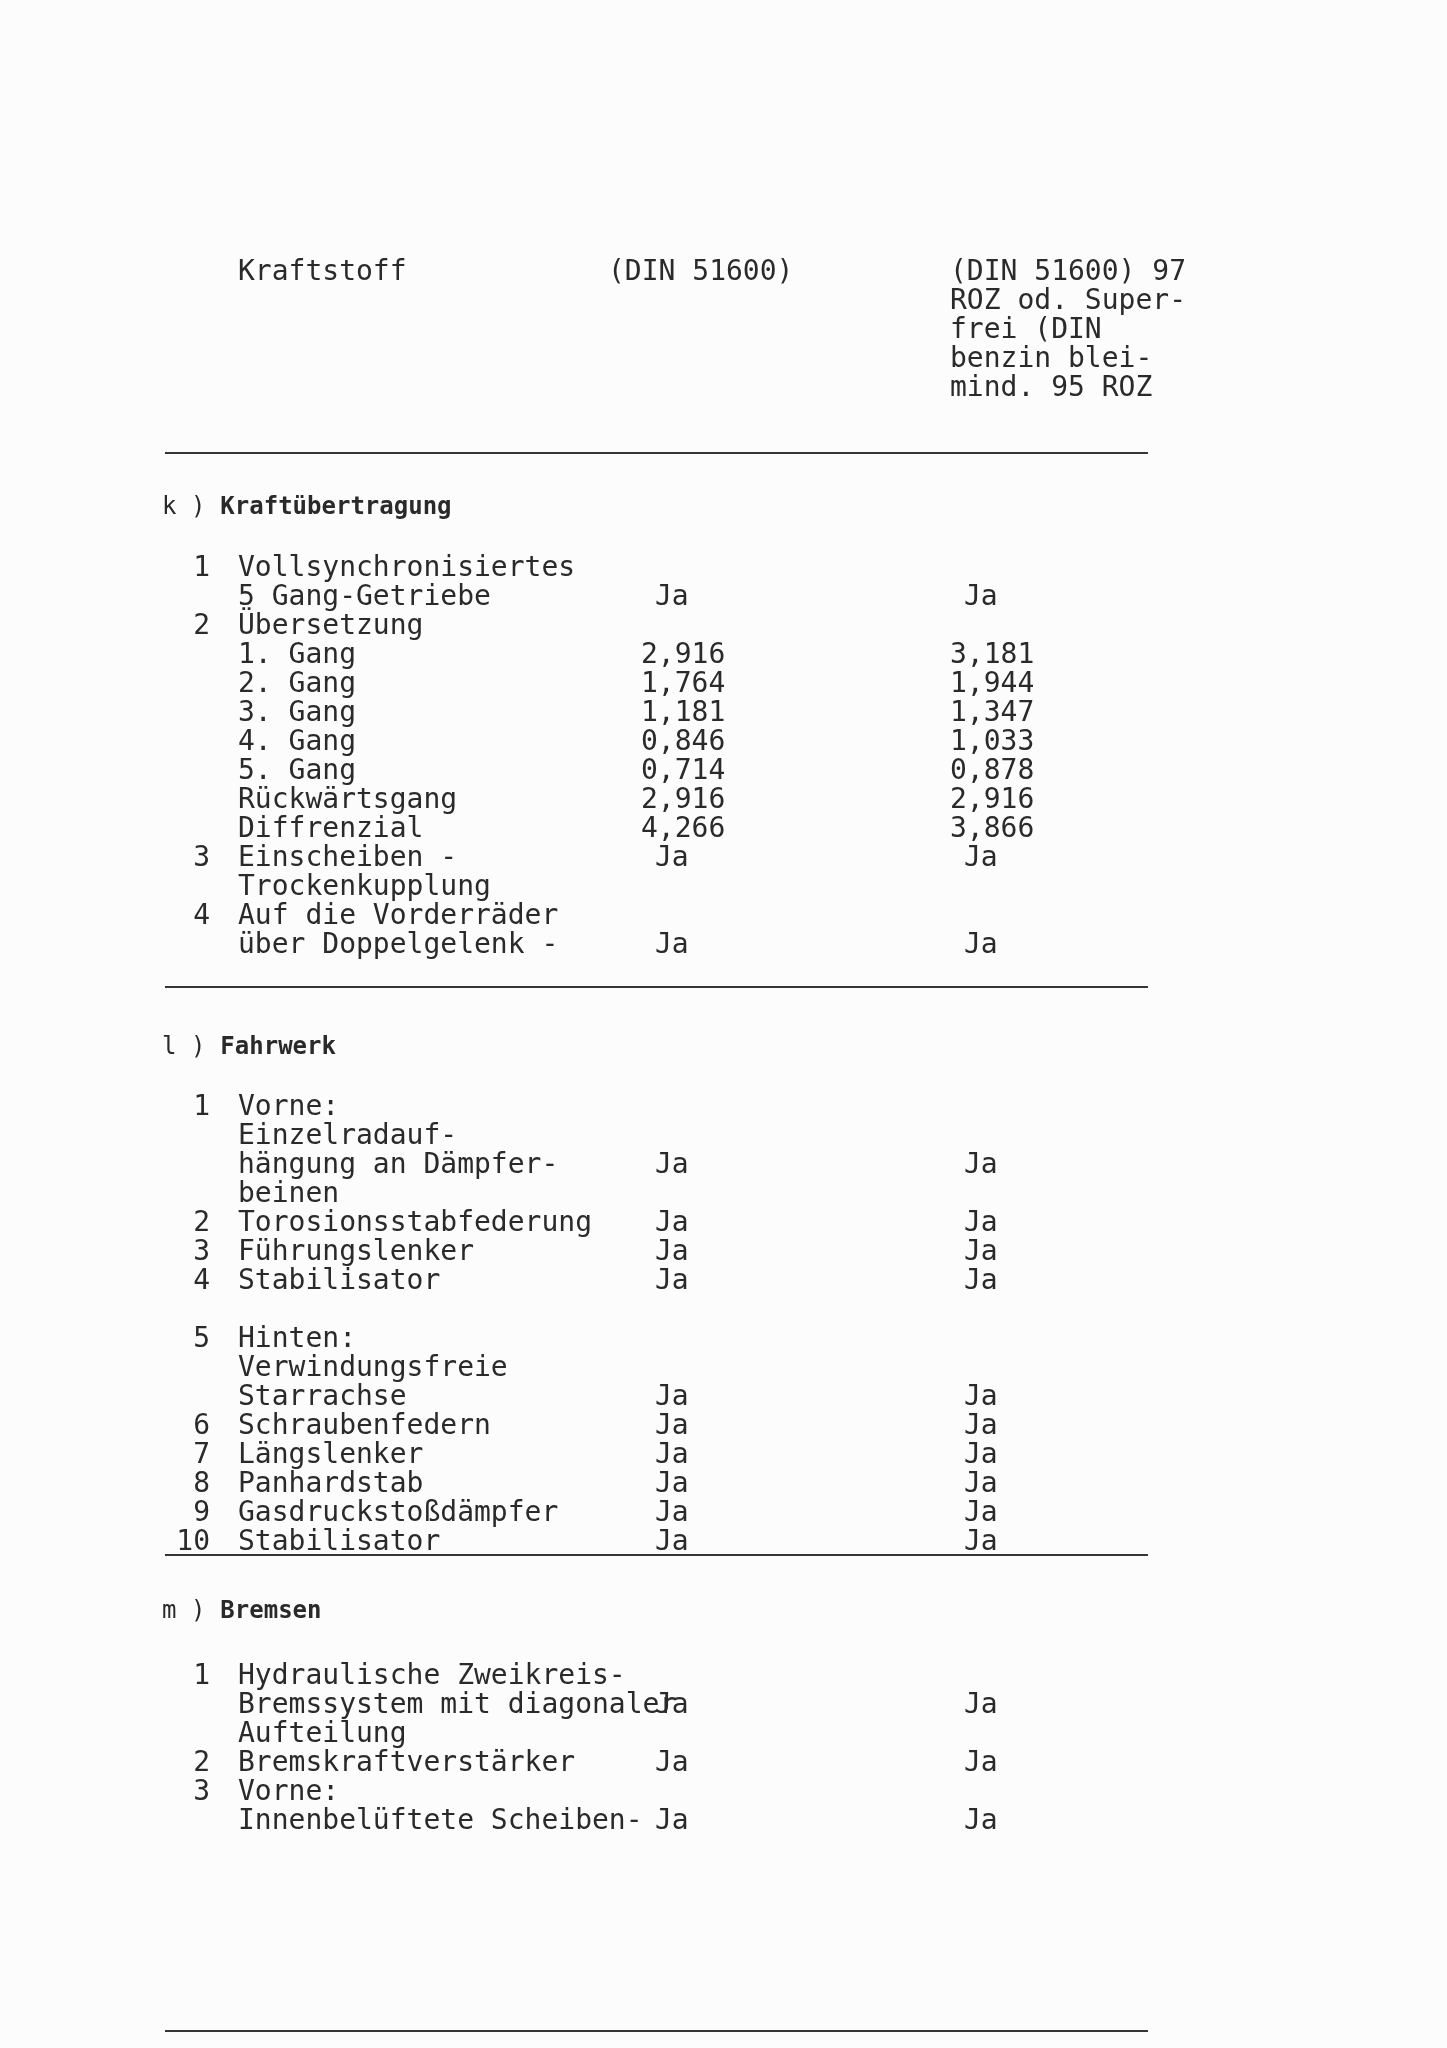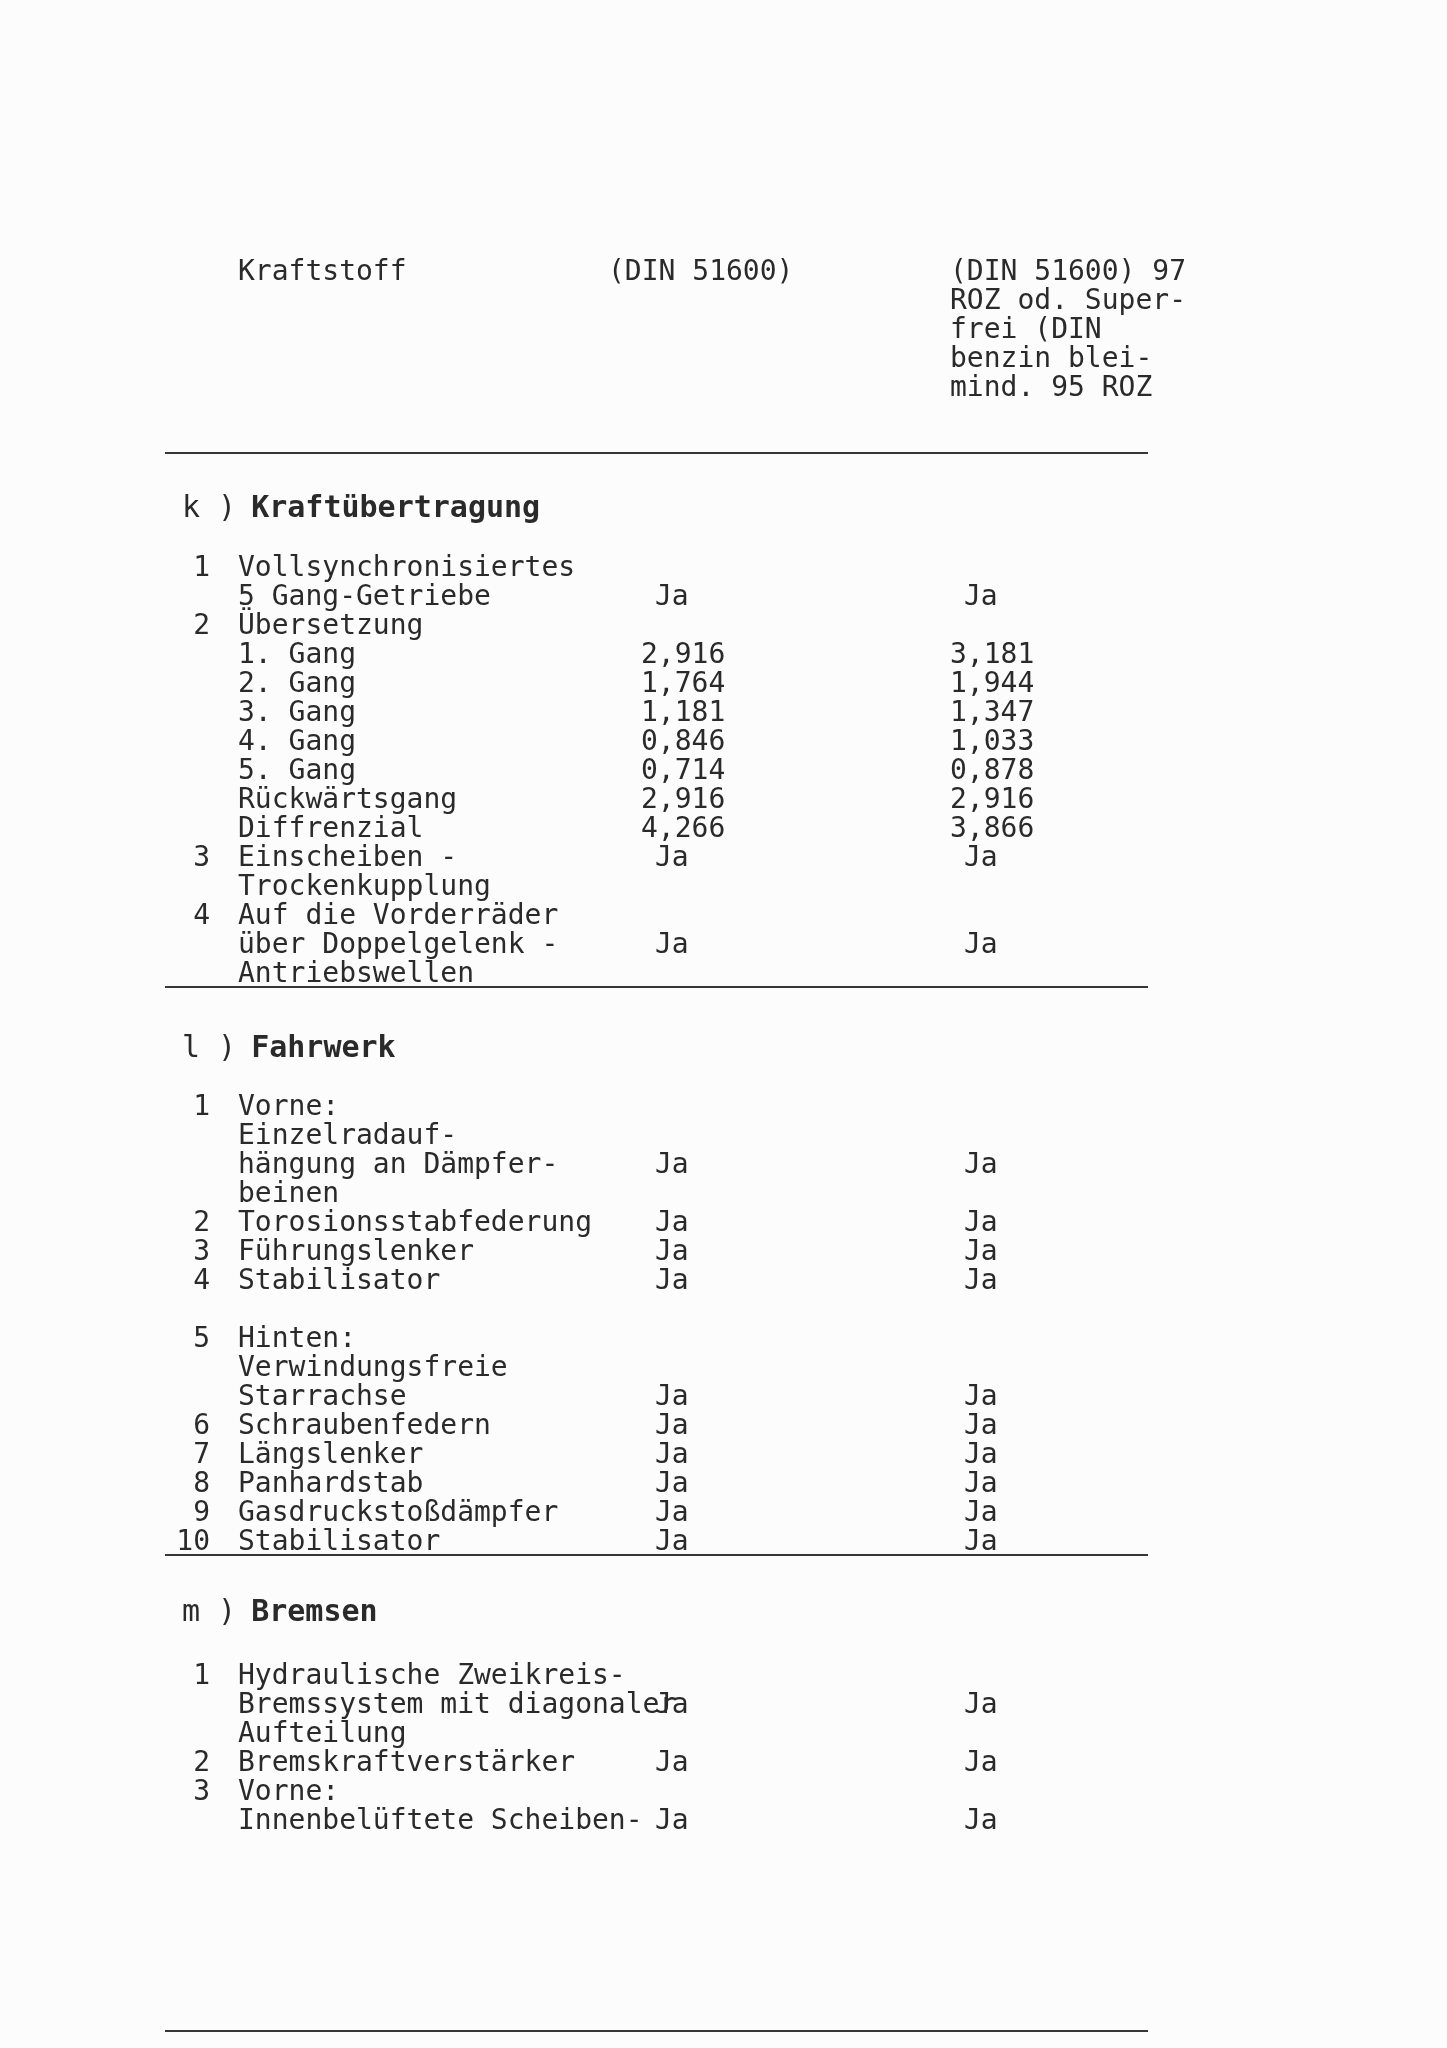--- a/index.html
+++ b/index.html
@@ -11,22 +11,22 @@
     position:relative;
     overflow:hidden;
   }
   .page{position:absolute;inset:0;}
   .rule{
     position:absolute;
     left:165px;width:983px;height:0;
     border-top:2px solid #363636;
   }
   .sec-heading{
-    position:absolute;left:182px;
-    font-size:30px;line-height:29px;white-space:pre;
+    position:absolute;left:162px;
+    font-size:24px;line-height:29px;white-space:pre;
   }
   .sec-title{font-weight:bold;margin-left:15px;}
   .block{position:absolute;}
   .hdr-block{left:238px;}
   .sec-block{left:167px;}
   .row{display:grid;height:29px;line-height:29px;font-size:28px;}
   .sec-block .row{grid-template-columns:71px 403px 309px 400px;}
   .hdr-block .row{grid-template-columns:370px 342px 450px;}
   .c-num{text-align:right;padding-right:28px;}
   .c-label,.c-v1,.c-v2{white-space:pre;}
@@ -146,26 +146,20 @@
         <span class="c-label">Auf die Vorderräder</span>
         <span class="c-v1"></span>
         <span class="c-v2"></span>
       </div>
       <div class="row">
         <span class="c-num"></span>
         <span class="c-label">über Doppelgelenk -</span>
         <span class="c-v1 sp1">Ja</span>
         <span class="c-v2 sp1">Ja</span>
       </div>
-      <div class="row">
-        <span class="c-num"></span>
-        <span class="c-label">Antriebswellen</span>
-        <span class="c-v1"></span>
-        <span class="c-v2"></span>
-      </div>
     </div>
 
   <div class="rule" style="top:986px"></div>
 
   <div class="sec-heading" style="top:1032px"><span>l )</span><span class="sec-title">Fahrwerk</span></div>
   <div class="block sec-block" style="top:1091px">
       <div class="row">
         <span class="c-num">1</span>
         <span class="c-label">Vorne:</span>
         <span class="c-v1"></span>

